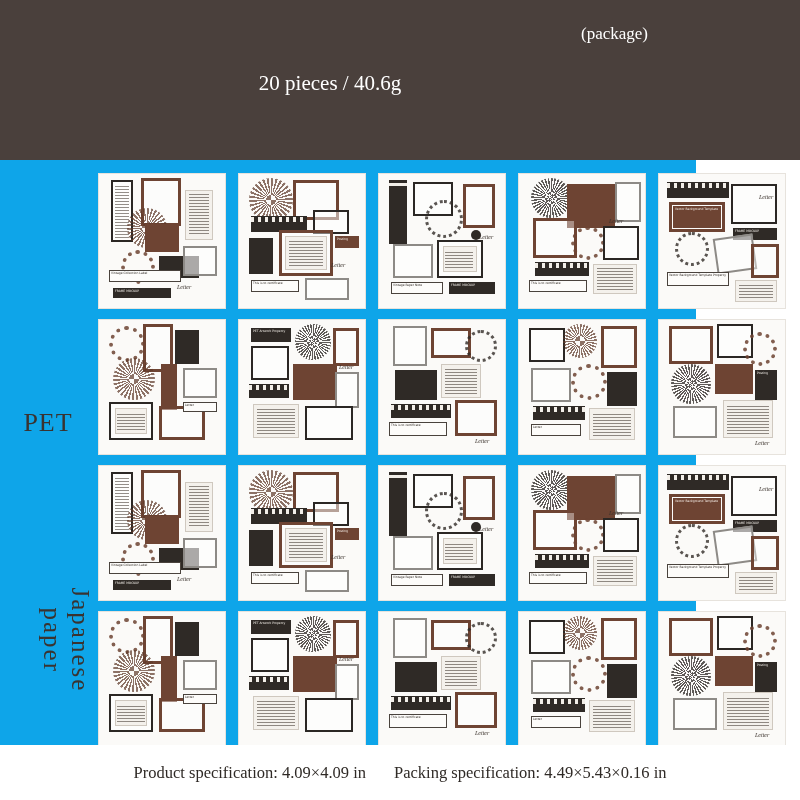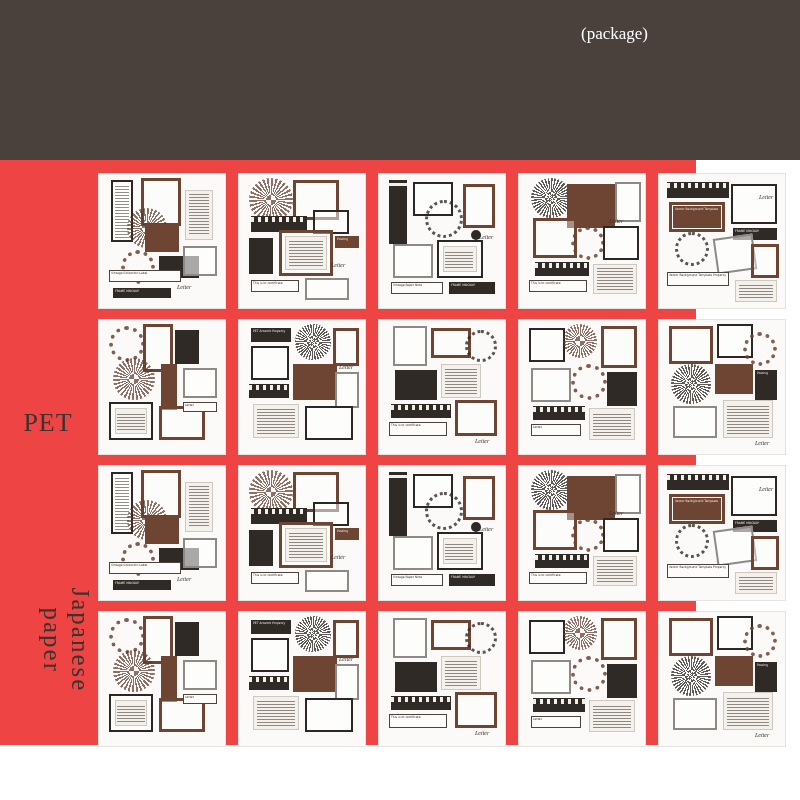--- a/index.html
+++ b/index.html
@@ -132,21 +132,21 @@
   .pt-c1 { left: 4px; top: 4px; border-right: none; border-bottom: none; }
   .pt-c2 { right: 4px; top: 4px; border-left: none; border-bottom: none; }
   .pt-c3 { left: 4px; bottom: 4px; border-right: none; border-top: none; }
   .pt-c4 { right: 4px; bottom: 4px; border-left: none; border-top: none; }
 
   
   .body-area {
     position: relative;
     width: 696px;
     height: 585px;
-    background: #ef4444;
+    background: #0ea5e9;
   }
   .side-label {
     position: absolute;
     left: 8px;
     width: 80px;
     text-align: center;
     color: #3a3330;
     font-family: "Liberation Serif", serif;
   }
   .side-pet {
@@ -281,20 +281,21 @@
     background: #ffffff;
   }
 </style>
 </head>
 <body>
 
 <div id="page">
 
   <div class="header">
     <div class="header-center">
+      <div class="spec-line">20 pieces / 40.6g</div>
     </div>
     <div class="package-label">(package)</div>
   </div>
 
   <div class="body-area">
 
     <div class="side-label side-pet">PET</div>
     <div class="side-label side-jp">Japanese paper</div>
 
     <div class="grid">
@@ -611,14 +612,18 @@
           <div class="st frm-gray" style="left:14px;top:86px;width:44px;height:32px;"></div>
           <div class="st paper" style="left:64px;top:80px;width:50px;height:38px;"></div>
           <div class="st lines" style="left:68px;top:84px;width:42px;height:30px;"></div>
           <div class="st script" style="left:96px;top:120px;">Letter</div>
         </div>
       </div>
 
     </div>
   </div>
 
+  <div class="footer">
+    <span>Product specification: 4.09×4.09 in</span>
+    <span>Packing specification: 4.49×5.43×0.16 in</span>
+  </div>
 
 </div>
 
 </body></html>

